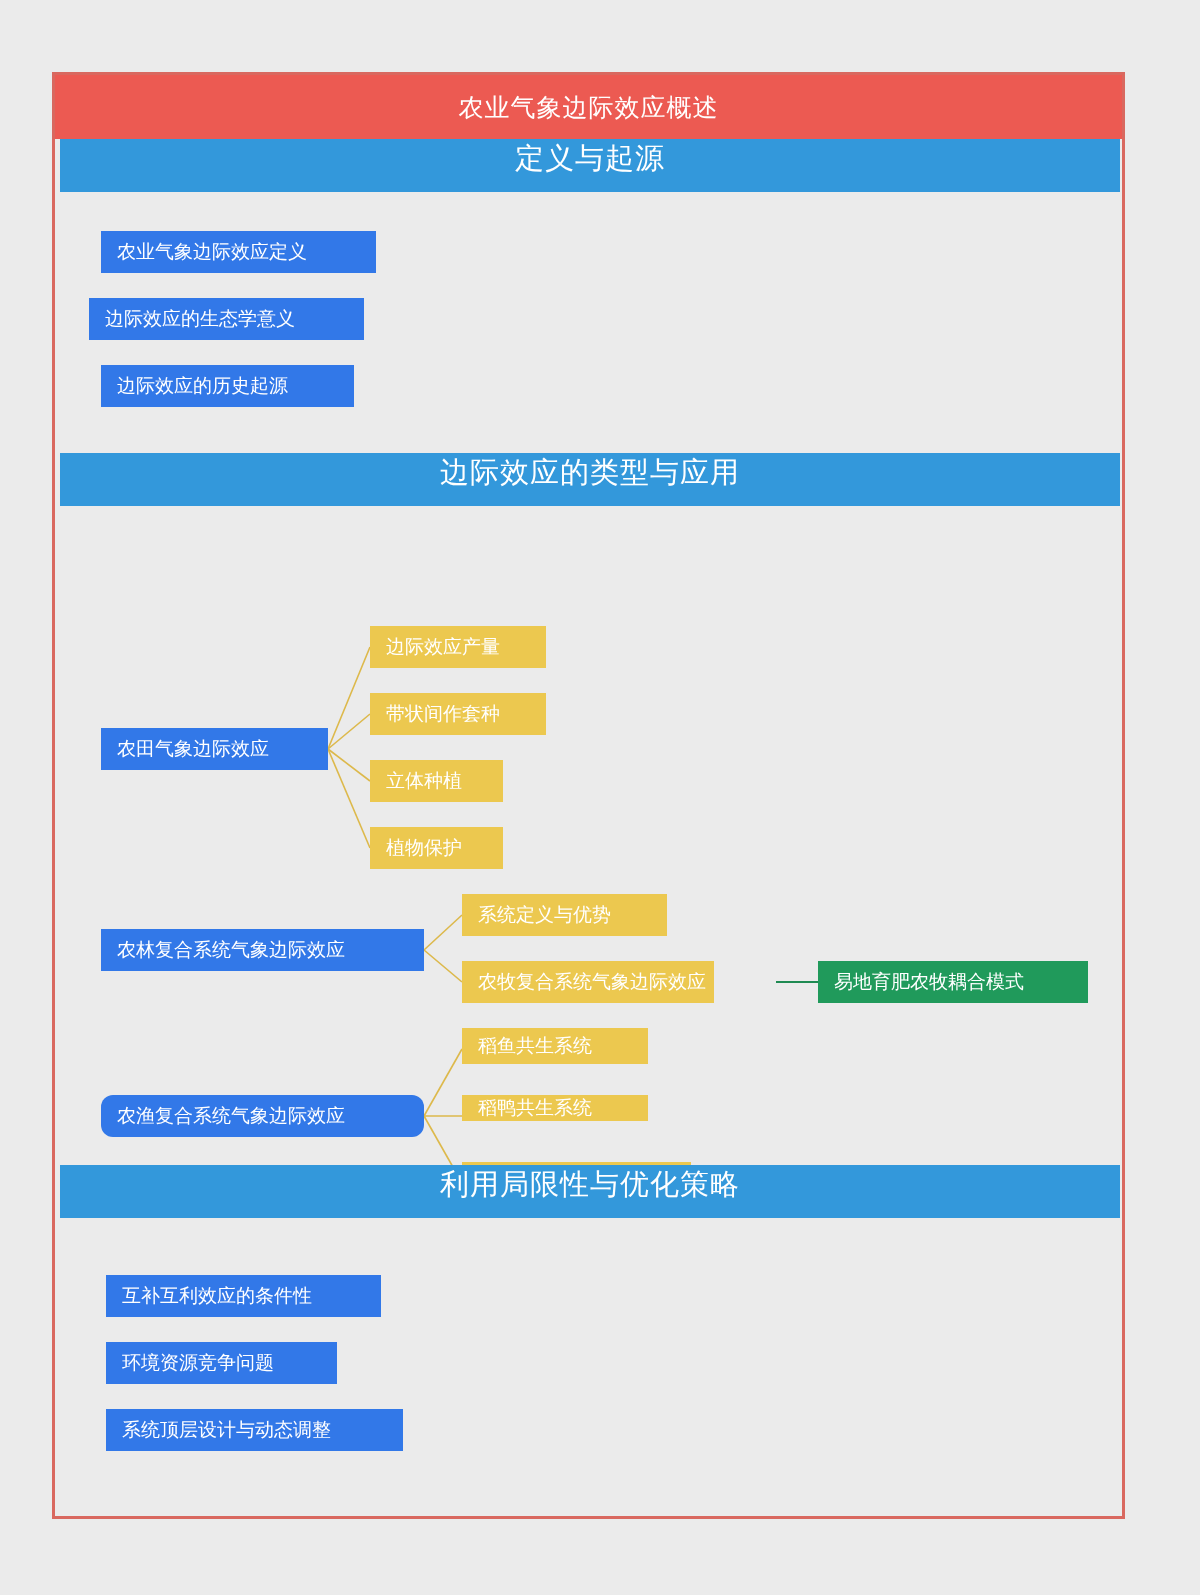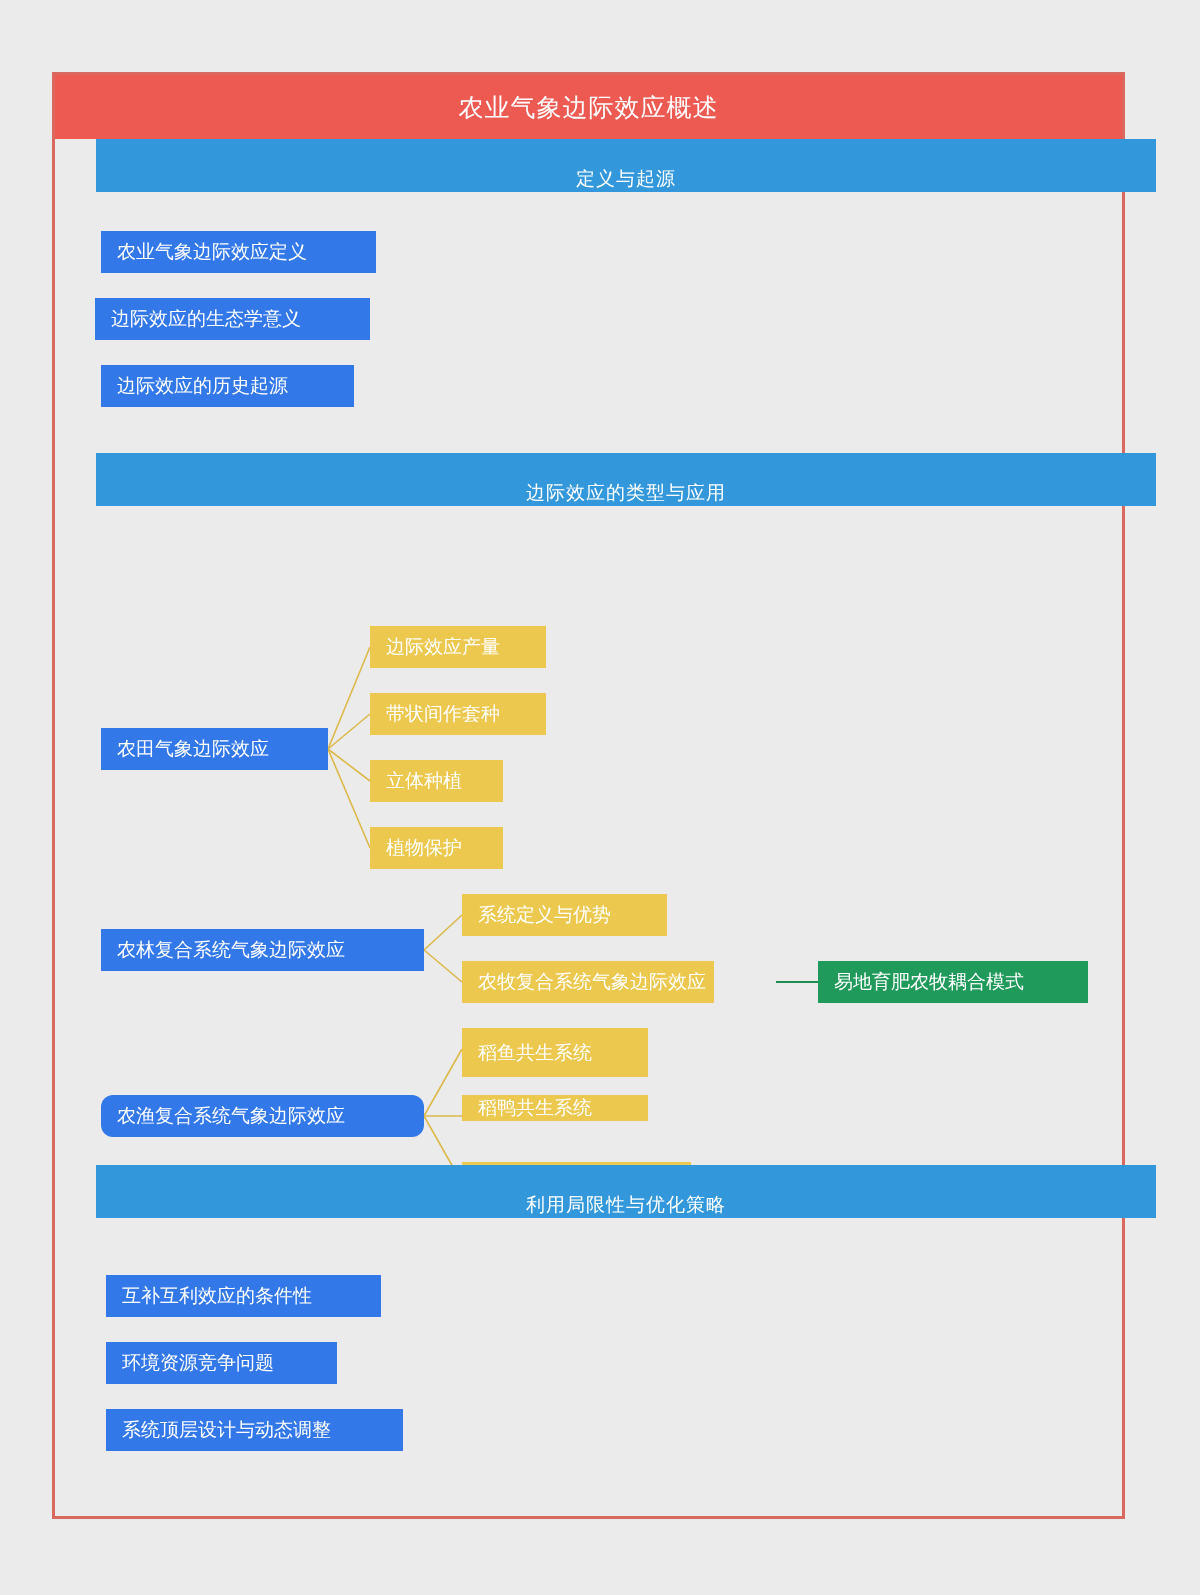--- a/index.html
+++ b/index.html
@@ -45,26 +45,25 @@
   }
   
   .section-header {
     position: absolute;
     left: 5px;
     width: 1060px;
     height: 53px;
     background: #3398db;
     color: #ffffff;
     display: flex;
-    align-items: flex-end;
+    align-items: flex-start;
     justify-content: center;
-    font-size: 19px;
+    font-size: 29px;
     letter-spacing: 1px;
     box-sizing: border-box;
-    margin-left: 36px;
   }
   .section-body {
     position: absolute;
     left: 5px;
     width: 1060px;
     background: #ebebeb;
     box-sizing: border-box;
   }
   
   .node {
@@ -108,21 +107,21 @@
     <div class="section-header" style="top:64px;">
       <span>定义与起源</span>
     </div>
 
     <div class="section-body" style="top:117px; height:261px;">
 
       <div class="node blue" style="left:41px; top:39px; width:275px; height:42px;">
         <span>农业气象边际效应定义</span>
       </div>
 
-      <div class="node blue" style="left:35px; top:106px; width:275px; height:42px;">
+      <div class="node blue" style="left:29px; top:106px; width:275px; height:42px;">
         <span>边际效应的生态学意义</span>
       </div>
 
       <div class="node blue" style="left:41px; top:173px; width:253px; height:42px;">
         <span>边际效应的历史起源</span>
       </div>
 
     </div>
 
     <div class="section-header" style="top:378px;">
@@ -176,21 +175,21 @@
         <span>农牧复合系统气象边际效应</span>
       </div>
       <div class="node green" style="left:758px; top:455px; width:270px; height:42px;">
         <span>易地育肥农牧耦合模式</span>
       </div>
 
       <div class="node blue lvl1" style="left:41px; top:589px; width:323px; height:42px;border-radius:12px;">
         <span>农渔复合系统气象边际效应</span>
       </div>
 
-      <div class="node yellow" style="left:402px; top:522px; width:186px; height:49px;">
+      <div class="node yellow" style="left:402px; top:522px; width:186px; height:36px;">
         <span>稻鱼共生系统</span>
       </div>
       <div class="node yellow" style="left:402px; top:589px; width:186px; height:26px;">
         <span>稻鸭共生系统</span>
       </div>
       <div class="node yellow" style="left:402px; top:656px; width:229px; height:42px;">
         <span>桑基鱼塘种养模式</span>
       </div>
 
     </div>

